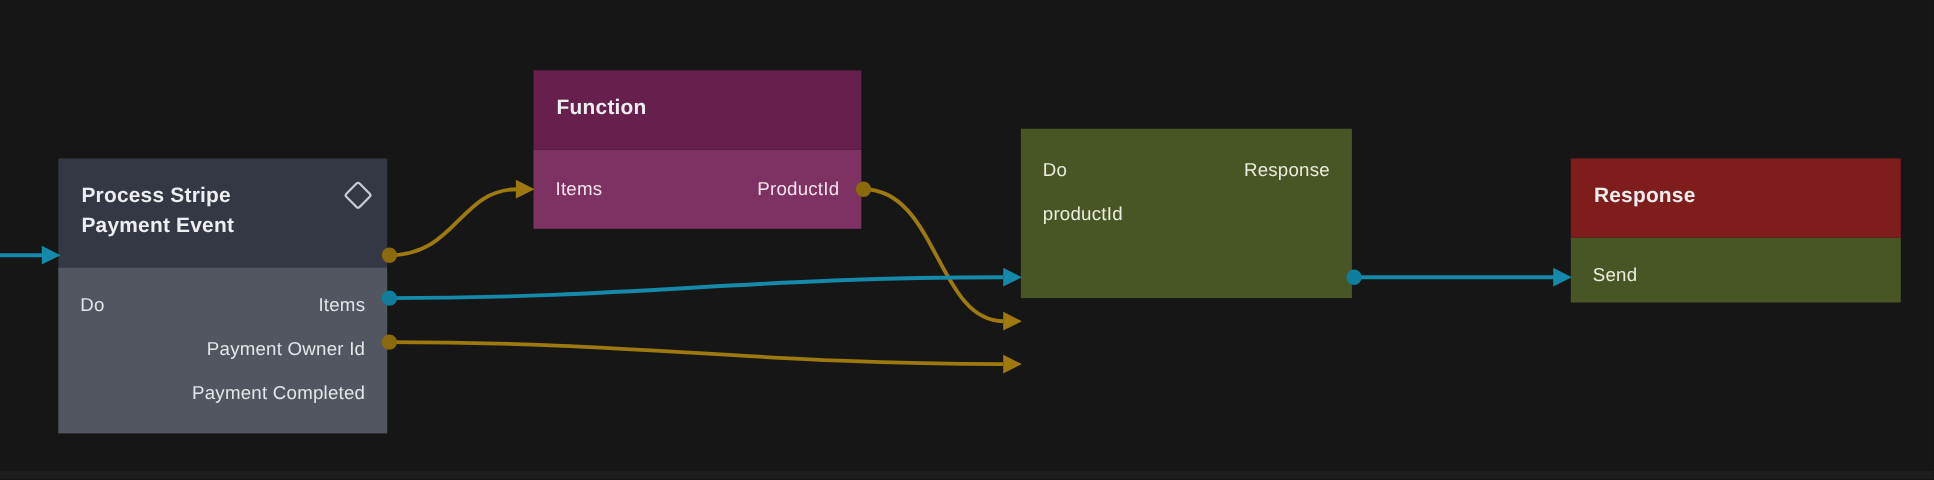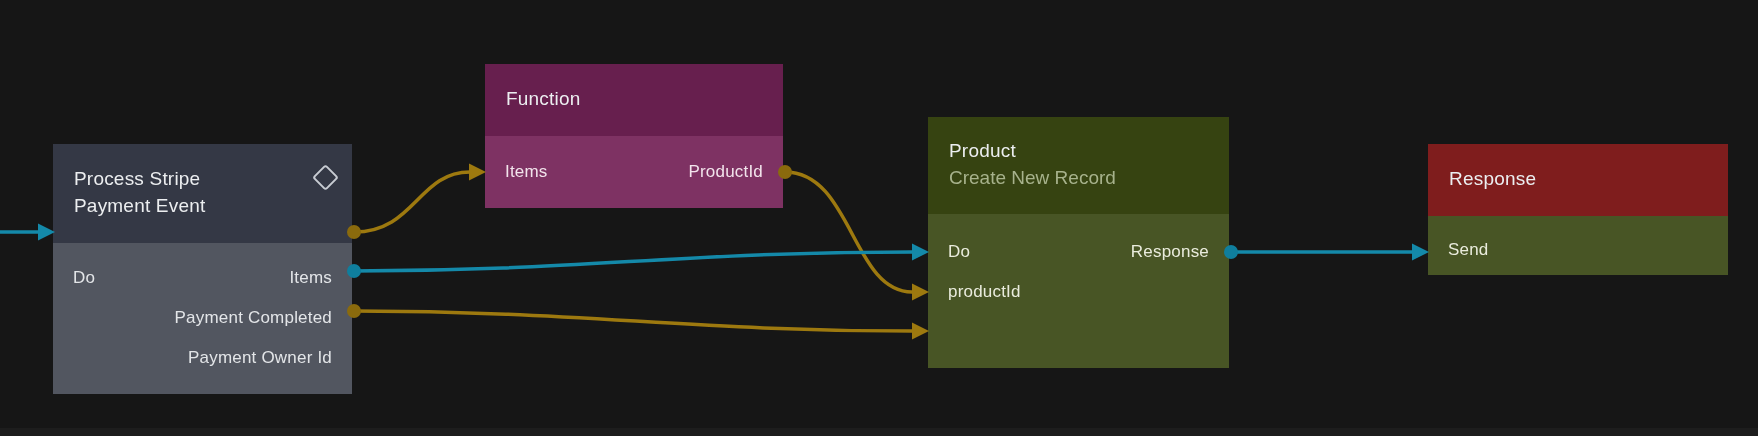--- a/index.html
+++ b/index.html
@@ -4,21 +4,21 @@
 <style>
   html,body{margin:0;padding:0;background:#151515;}
   .canvas{
     position:relative;width:1758px;height:436px;background:#161616;
     overflow:hidden;font-family:"Liberation Sans",sans-serif;
   }
   .bottom-edge{position:absolute;left:0;bottom:0;width:100%;height:8px;background:#1d1d1d;}
   .wires{position:absolute;left:0;top:0;z-index:3;pointer-events:none;}
   .node{position:absolute;z-index:2;border-radius:1px;}
   .hdr{position:relative;box-sizing:border-box;padding:21px 20px 0 21px;}
-  .title{font-size:19px;line-height:27px;color:#eceef0;font-weight:400;letter-spacing:.2px;}
+  .title{font-size:19px;line-height:27px;color:#eceef0;font-weight:700;letter-spacing:.2px;}
   .subtitle{font-size:19px;line-height:27px;font-weight:400;}
   .bd{box-sizing:border-box;}
   .row{height:40px;display:flex;align-items:center;justify-content:space-between;padding:0 20px;}
   .plabel{font-size:17px;letter-spacing:.2px;}
   
   .n1{left:53px;top:96px;width:299px;}
   .n1 .hdr{height:99px;background:#343845;margin-top:48px;}
   .n1 .title{width:200px;}
   .n1 .bd{height:151px;background:#525660;padding-top:15px;}
   .n1 .plabel{color:#e3e5e8;}
@@ -87,46 +87,42 @@
           <div class="diamond"></div>
         </div>
     </div>
     <div class="bd">
       <div class="row">
         <span class="plabel">Do</span>
         <span class="plabel">Items</span>
       </div>
       <div class="row">
         <span class="plabel"></span>
-        <span class="plabel">Payment Completed</span>
+        <span class="plabel">Payment Owner Id</span>
       </div>
       <div class="row">
         <span class="plabel"></span>
-        <span class="plabel">Payment Owner Id</span>
+        <span class="plabel">Payment Completed</span>
       </div>
     </div>
   </div>
 
   <div class="node n2">
     <div class="hdr">
       <div class="title">Function</div>
     </div>
     <div class="bd">
       <div class="row">
         <span class="plabel">Items</span>
         <span class="plabel">ProductId</span>
       </div>
     </div>
   </div>
 
   <div class="node n3">
-    <div class="hdr">
-      <div class="title">Product</div>
-      <div class="subtitle">Create New Record</div>
-    </div>
     <div class="bd">
       <div class="row">
         <span class="plabel">Do</span>
         <span class="plabel">Response</span>
       </div>
       <div class="row">
         <span class="plabel">productId</span>
         <span class="plabel"></span>
       </div>
     </div>

